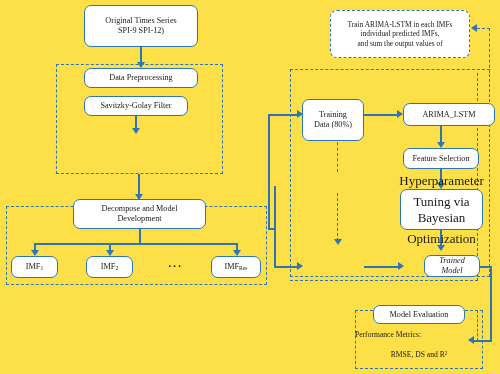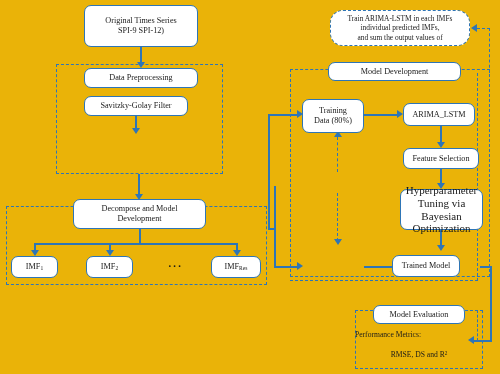--- a/index.html
+++ b/index.html
@@ -7,41 +7,41 @@
     padding: 0;
     background: #ffffff;
   }
   body {
     font-family: "Liberation Serif", "DejaVu Serif", serif;
   }
   #canvas {
     position: relative;
     width: 500px;
     height: 374px;
-    background: #eab308;
+    background: #fde047;
     overflow: hidden;
   }
   
   .node {
     position: absolute;
     box-sizing: border-box;
     border: 1.6px solid #2E75B6;
     border-radius: 7px;
     background: #ffffff;
     color: #1a1a1a;
     display: flex;
     align-items: center;
     justify-content: center;
     text-align: center;
     line-height: 1.18;
     font-size: 8.2px;
     padding: 1px 3px;
     z-index: 5;
   }
-  .node.small { font-size: 11px; }
+  .node.small { font-size: 13px; gap: 6px; }
   
   .group {
     position: absolute;
     box-sizing: border-box;
     border: 1.5px dashed #2E75B6;
     background: transparent;
     z-index: 1;
   }
   .group-note {
     position: absolute;
@@ -170,43 +170,40 @@
 
   <div class="ln lnv" style="left:274px; top:186px; height:82px;"></div>
   <div class="ln lnh" style="left:268px; top:228px; width:8px;"></div>
   <div class="ln lnh" style="left:274px; top:266px; width:25px;"></div>
   <div class="ar ar-r" style="left:297px; top:262px;"></div>
 
   <div class="ln lnv" style="left:268px; top:114px; height:115px;"></div>
   <div class="ln lnh" style="left:268px; top:114px; width:31px;"></div>
   <div class="ar ar-r" style="left:297px; top:110px;"></div>
 
-  <div class="group-note" style="left:330px; top:10px; width:140px; height:36px; flex-direction:column;border-radius:13px;">
+  <div class="group-note" style="left:330px; top:10px; width:140px; height:48px; flex-direction:column;">
     <span class="two-line">Train ARIMA-LSTM in each IMFs</span>
     <span class="two-line">individual predicted IMFs,</span>
     <span class="two-line">and sum the output values of</span>
   </div>
 
   <div class="dln dlnh" style="left:477px; top:28px; width:13px;"></div>
   <div class="dln dlnv" style="left:489px; top:28px; height:45px;"></div>
   <div class="ar ar-l" style="left:471px; top:24px;"></div>
 
-  <div class="node" style="left:328px; top:62px; width:133px; height:19px;">
-    <span>Model Development</span>
-  </div>
-
-  <div class="node" style="left:302px; top:99px; width:62px; height:34px; flex-direction:column;">
+
+  <div class="node" style="left:302px; top:99px; width:62px; height:42px; flex-direction:column;">
     <span class="two-line">Training</span>
     <span class="two-line">Data (80%)</span>
   </div>
 
   <div class="ln lnh" style="left:364px; top:114px; width:35px;"></div>
   <div class="ar ar-r" style="left:397px; top:110px;"></div>
 
-  <div class="node" style="left:403px; top:103px; width:72px; height:23px;">
+  <div class="node" style="left:403px; top:103px; width:92px; height:23px;">
     <span>ARIMA_LSTM</span>
   </div>
 
   <div class="ln lnv" style="left:440px; top:126px; height:18px;"></div>
   <div class="ar ar-d" style="left:437px; top:142px;"></div>
 
   <div class="node" style="left:403px; top:148px; width:76px; height:21px;">
     <span>Feature Selection</span>
   </div>
 
@@ -226,21 +223,21 @@
   <div class="dln dlnv" style="left:337px; top:137px; height:35px;"></div>
   <div class="ar ar-u" style="left:334px; top:131px;"></div>
 
   <div class="dln dlnv" style="left:337px; top:193px; height:48px;"></div>
   <div class="ar ar-d" style="left:334px; top:239px;"></div>
 
 
   <div class="ln lnh" style="left:364px; top:266px; width:36px;"></div>
   <div class="ar ar-r" style="left:398px; top:262px;"></div>
 
-  <div class="node" style="left:392px; top:255px; width:68px; height:22px;">
+  <div class="node" style="left:424px; top:255px; width:56px; height:22px;font-style:italic;">
     <span>Trained Model</span>
   </div>
 
   <div class="ln lnh" style="left:480px; top:266px; width:12px;"></div>
   <div class="ln lnv" style="left:490px; top:266px; height:75px;"></div>
   <div class="ln lnh" style="left:474px; top:340px; width:18px;"></div>
   <div class="ar ar-l" style="left:468px; top:336px;"></div>
 
   <div class="dln dlnv" style="left:477px; top:73px; height:208px;"></div>
   <div class="dln dlnh" style="left:290px; top:280px; width:188px;"></div>

